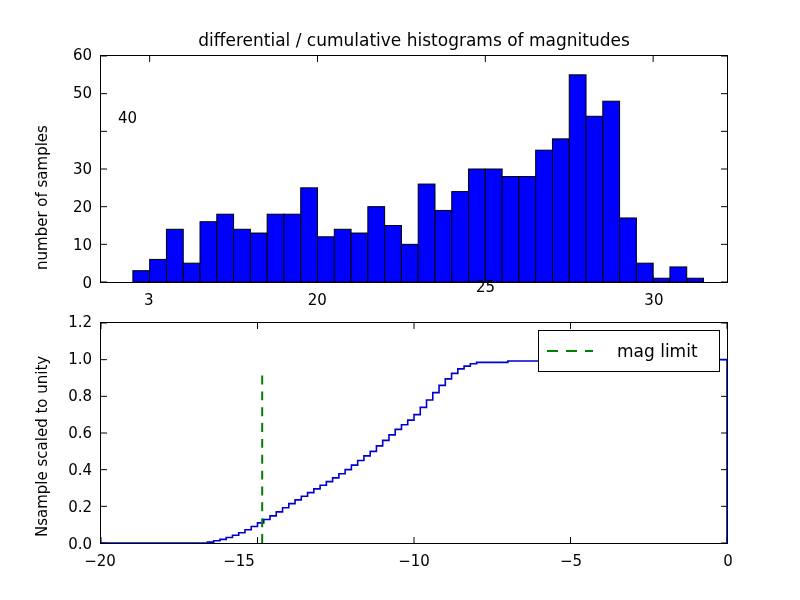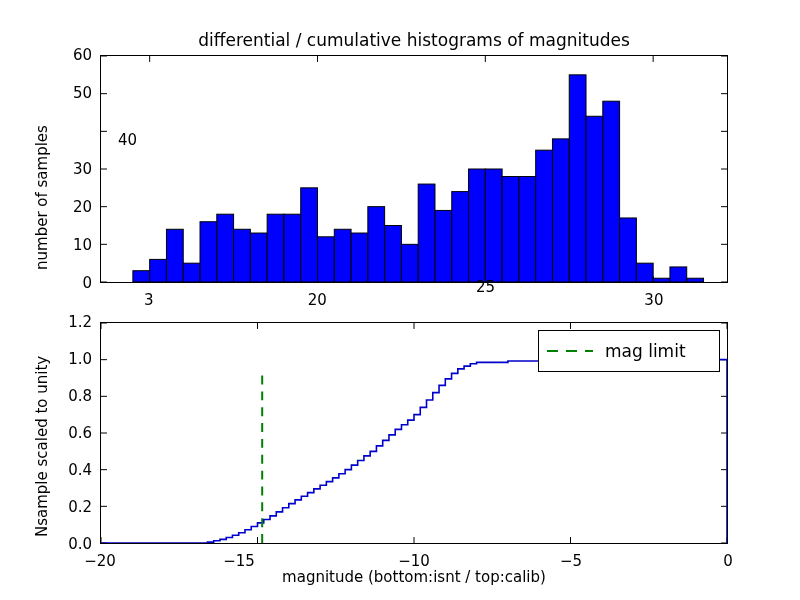--- a/index.html
+++ b/index.html
@@ -101,20 +101,21 @@
   #legend-sample {
     width: 46px;
     height: 2px;
     margin-right: 12px;
     flex: 0 0 auto;
   }
   #legend-label {
     font-size: 17px;
     color: #000000;
     white-space: nowrap;
+    margin-left: 12px;
   }
 </style>
 </head>
 <body>
 
 <div id="figure">
 
   <div class="fig-title">differential / cumulative histograms of magnitudes</div>
 
   <div class="axes-frame" id="axes-top">
@@ -176,21 +177,21 @@
         <rect x="570.7560321715816" y="212.8" width="16.83646112600536" height="15.199999999999989" fill="#0000ff" stroke="#000000" stroke-width="1"></rect>
         <rect x="587.592493297587" y="224.2" width="16.83646112600536" height="3.8000000000000114" fill="#0000ff" stroke="#000000" stroke-width="1"></rect>
       </svg>
   </div>
 
   <div id="top-yticks">
       <div class="tick-label ytick-label" style="left: 42px; width: 50px; top: 283px;">0</div>
       <div class="tick-label ytick-label" style="left: 42px; width: 50px; top: 245px;">10</div>
       <div class="tick-label ytick-label" style="left: 42px; width: 50px; top: 207px;">20</div>
       <div class="tick-label ytick-label" style="left: 42px; width: 50px; top: 169px;">30</div>
-      <div class="tick-label ytick-label" style="left: 42px; width: 50px; top: 140px; padding-left: 45px;">40</div>
+      <div class="tick-label ytick-label" style="left: 42px; width: 50px; top: 118px; padding-left: 45px;">40</div>
       <div class="tick-label ytick-label" style="left: 42px; width: 50px; top: 93px;">50</div>
       <div class="tick-label ytick-label" style="left: 42px; width: 50px; top: 55px;">60</div>
     </div>
 
   <div id="top-xticks">
       <div class="tick-label xtick-label" style="left: 148.826px; top: 291px;">3</div>
       <div class="tick-label xtick-label" style="left: 317.19px; top: 291px;">20</div>
       <div class="tick-label xtick-label" style="left: 485.555px; top: 278px;">25</div>
       <div class="tick-label xtick-label" style="left: 653.92px; top: 291px;">30</div>
     </div>
@@ -240,21 +241,20 @@
   <div id="bottom-xticks">
       <div class="tick-label xtick-label" style="left: 100px; top: 552px;">−20</div>
       <div class="tick-label xtick-label" style="left: 239px; top: 552px;">−15</div>
       <div class="tick-label xtick-label" style="left: 414px; top: 552px;">−10</div>
       <div class="tick-label xtick-label" style="left: 571px; top: 552px;">−5</div>
       <div class="tick-label xtick-label" style="left: 728px; top: 552px;">0</div>
     </div>
 
   <div class="axis-title ylabel-rot" id="bottom-ylabel" style="left:33px; top:537px;">Nsample scaled to unity</div>
 
-  <div class="axis-title" id="bottom-xlabel" style="left:414px; top:568px; transform:translateX(-50%); text-align:center;">magnitude (bottom:isnt / top:calib)</div>
 
   <div id="legend-box">
     <svg id="legend-sample" viewBox="0 0 46 2" preserveAspectRatio="none">
       <line x1="0" y1="1" x2="46" y2="1" stroke="#008000" stroke-width="2" stroke-dasharray="11 8"></line>
     </svg>
     <span id="legend-label">mag limit</span>
   </div>
 
 </div>
 

